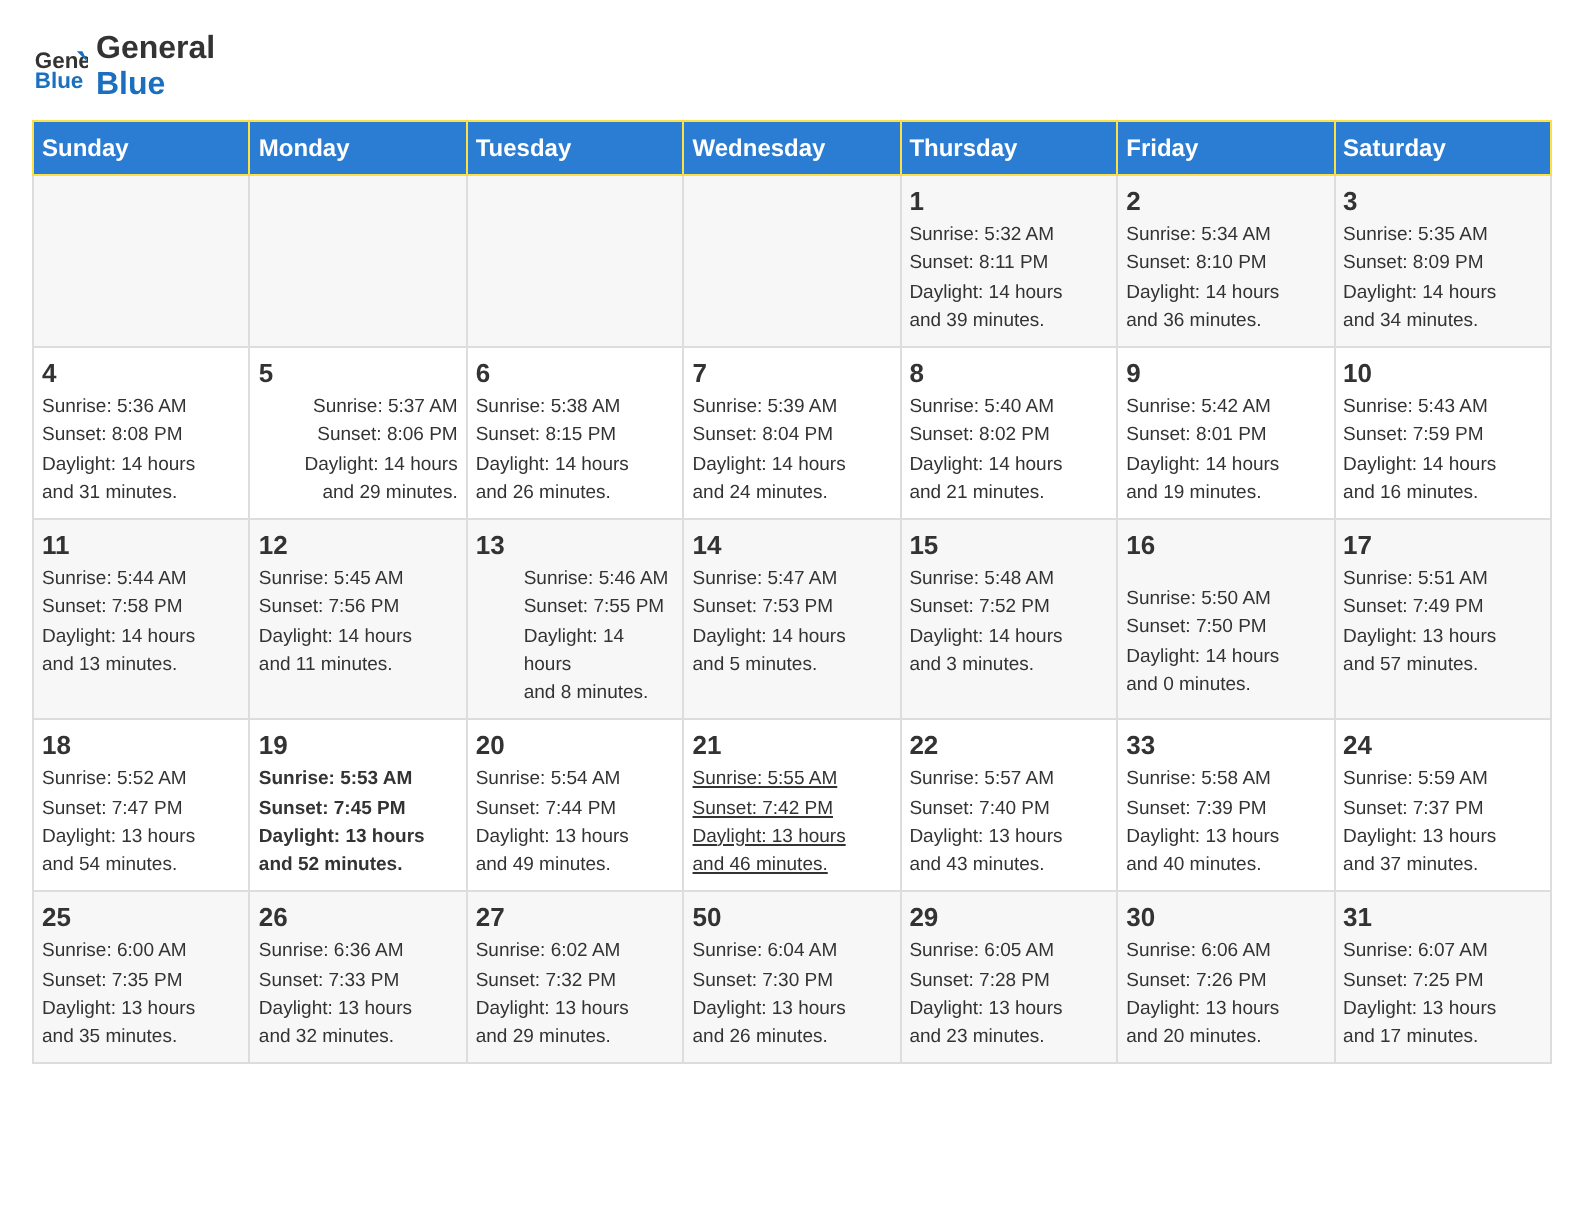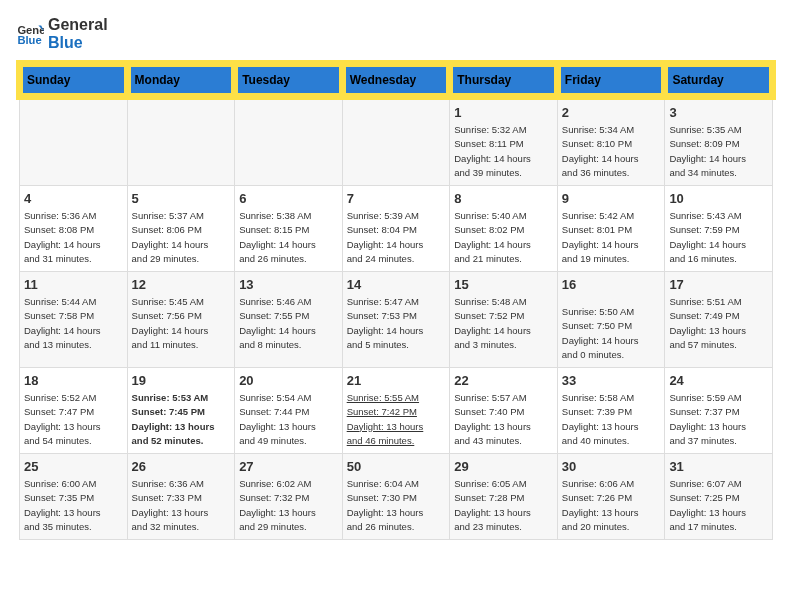--- a/index.html
+++ b/index.html
@@ -41,26 +41,26 @@
     }
     table {
       width: 100%;
       border-collapse: collapse;
       table-layout: fixed;
     }
     thead tr {
       background-color: #2b7dd4;
     }
     thead th {
-      color: #000000;
+      color: #ffffff;
       font-size: 12px;
       font-weight: bold;
       padding: 6px 4px;
       text-align: left;
-      border: 7px solid #fde047;
+      border: 1px solid #fde047;
     }
     tbody tr {
       border-bottom: 1px solid #ccc;
     }
     tbody td {
       vertical-align: top;
       padding: 5px 4px;
       font-size: 10px;
       color: #333;
       border: 1px solid #ddd;
@@ -144,21 +144,21 @@
       <tr>
         <td>
           <div class="day-number">4</div>
           <div class="day-info" style="white-space: pre-line;">Sunrise: 5:36 AM
 Sunset: 8:08 PM
 Daylight: 14 hours
 and 31 minutes.</div>
         </td>
         <td>
           <div class="day-number">5</div>
-          <div class="day-info" style="white-space: pre-line;">Sunrise: 5:37 AM
+          <div class="day-info" style="white-space: pre-line; text-align: right;">Sunrise: 5:37 AM
 Sunset: 8:06 PM
 Daylight: 14 hours
 and 29 minutes.</div>
         </td>
         <td>
           <div class="day-number">6</div>
           <div class="day-info" style="white-space: pre-line;">Sunrise: 5:38 AM
 Sunset: 8:15 PM
 Daylight: 14 hours
 and 26 minutes.</div>
@@ -202,21 +202,21 @@
         </td>
         <td>
           <div class="day-number">12</div>
           <div class="day-info" style="white-space: pre-line;">Sunrise: 5:45 AM
 Sunset: 7:56 PM
 Daylight: 14 hours
 and 11 minutes.</div>
         </td>
         <td>
           <div class="day-number">13</div>
-          <div class="day-info" style="white-space: pre-line;">Sunrise: 5:46 AM
+          <div class="day-info" style="white-space: pre-line; margin-left: 24px;">Sunrise: 5:46 AM
 Sunset: 7:55 PM
 Daylight: 14 hours
 and 8 minutes.</div>
         </td>
         <td>
           <div class="day-number">14</div>
           <div class="day-info" style="white-space: pre-line;">Sunrise: 5:47 AM
 Sunset: 7:53 PM
 Daylight: 14 hours
 and 5 minutes.</div>

